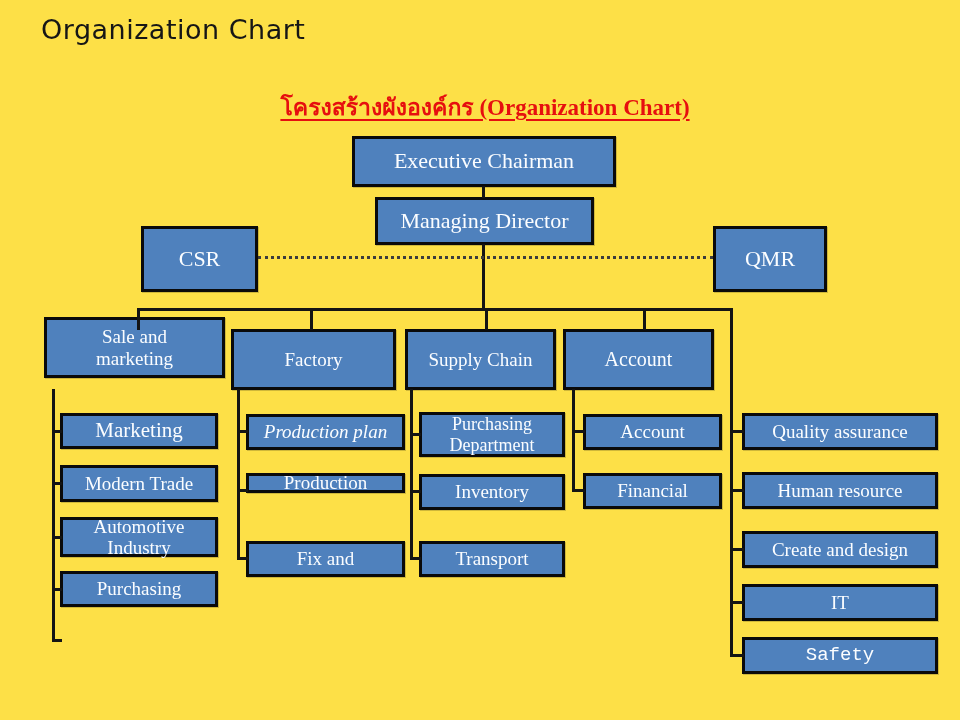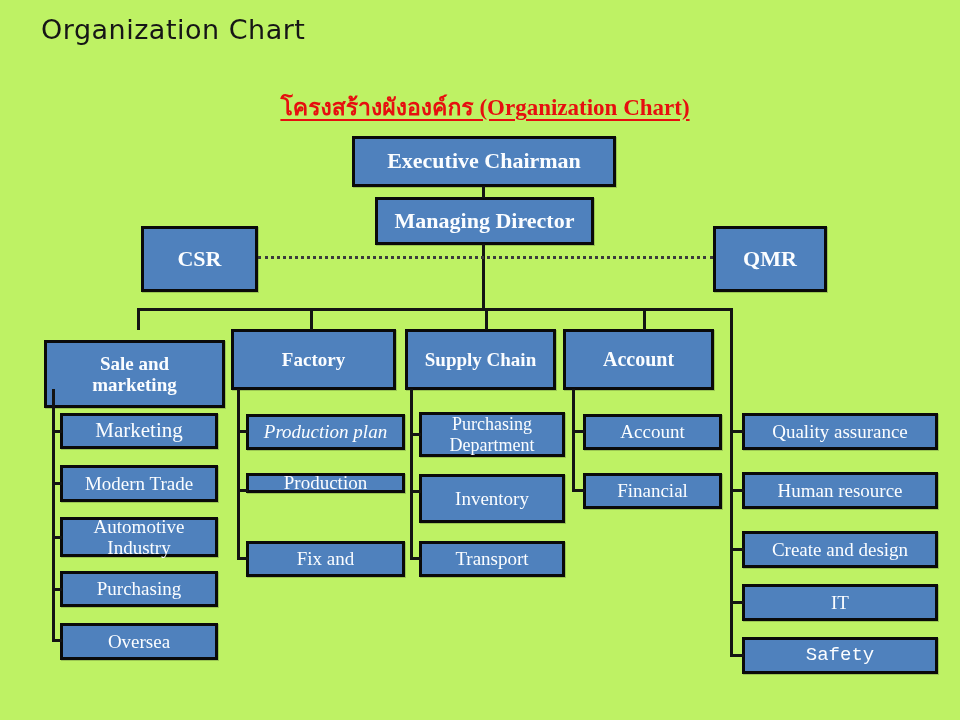--- a/index.html
+++ b/index.html
@@ -1,27 +1,27 @@
 <!DOCTYPE html>
 <html><head>
 <meta charset="utf-8">
 <style>
   html,body{margin:0;padding:0;background:#ffffff;}
-  #stage{position:relative;width:960px;height:720px;background:#bef264;overflow:hidden;
+  #stage{position:relative;width:960px;height:720px;background:#fde047;overflow:hidden;
          font-family:"Liberation Serif","DejaVu Serif",serif;}
   .page-title{position:absolute;left:41px;top:14px;
       font-family:"DejaVu Sans","Liberation Sans",sans-serif;
       font-size:27px;font-weight:500;color:#161616;letter-spacing:0.5px;}
   .thai-heading{position:absolute;left:235px;top:94px;width:500px;text-align:center;
       font-size:23px;font-weight:bold;color:#e60f0f;
       text-decoration:underline;text-underline-offset:4px;line-height:1.2;}
   .node{position:absolute;background:#4f81bd;border:3px solid #0a0a0a;color:#fbfdff;
       display:flex;align-items:center;justify-content:center;text-align:center;
       box-sizing:border-box;line-height:1.12;box-shadow:1px 1px 0 rgba(0,0,0,0.18);}
-  .b{font-weight:bold;}
+  .b{font-weight:normal;}
   .vline{position:absolute;width:3px;background:#141414;}
   .hline{position:absolute;height:3px;background:#141414;}
   .dotline{position:absolute;height:0;border-top:3px dotted #3c3c3c;}
 </style>
 </head>
 <body>
 
 <div id="stage">
 
   <div class="page-title">Organization Chart</div>
@@ -33,21 +33,21 @@
   <div class="node b" style="left:375px;top:197px;width:219px;height:48px;font-size:22px;">
     <span>Managing Director</span>
   </div>
   <div class="node b" style="left:141px;top:226px;width:117px;height:66px;font-size:22px;">
     <span>CSR</span>
   </div>
   <div class="node b" style="left:713px;top:226px;width:114px;height:66px;font-size:22px;">
     <span>QMR</span>
   </div>
 
-  <div class="node b" style="left:44px;top:340px;width:181px;height:68px;font-size:19px;">
+  <div class="node b" style="left:44px;top:317px;width:181px;height:61px;font-size:19px;">
     <span style="max-width:118px;">Sale and marketing</span>
   </div>
   <div class="node b" style="left:231px;top:329px;width:165px;height:61px;font-size:19px;">
     <span>Factory</span>
   </div>
   <div class="node b" style="left:405px;top:329px;width:151px;height:61px;font-size:19px;">
     <span>Supply Chain</span>
   </div>
   <div class="node b" style="left:563px;top:329px;width:151px;height:61px;font-size:20px;">
     <span>Account</span>
@@ -58,38 +58,35 @@
   </div>
   <div class="node" style="left:60px;top:465px;width:158px;height:37px;font-size:19px;">
     <span>Modern Trade</span>
   </div>
   <div class="node" style="left:60px;top:517px;width:158px;height:40px;font-size:19px;padding:0 6px;">
     <span style="max-width:120px;">Automotive Industry</span>
   </div>
   <div class="node" style="left:60px;top:571px;width:158px;height:36px;font-size:19px;">
     <span>Purchasing</span>
   </div>
-  <div class="node" style="left:60px;top:623px;width:158px;height:37px;font-size:19px;">
-    <span>Oversea</span>
-  </div>
 
   <div class="node" style="left:246px;top:414px;width:159px;height:36px;font-size:19px;font-style:italic;">
     <span>Production plan</span>
   </div>
   <div class="node" style="left:246px;top:473px;width:159px;height:20px;font-size:19px;">
     <span>Production</span>
   </div>
   <div class="node" style="left:246px;top:541px;width:159px;height:36px;font-size:19px;">
     <span>Fix and</span>
   </div>
 
   <div class="node" style="left:419px;top:412px;width:146px;height:45px;font-size:18px;padding:0 12px;">
     <span style="max-width:110px;">Purchasing Department</span>
   </div>
-  <div class="node" style="left:419px;top:474px;width:146px;height:49px;font-size:19px;">
+  <div class="node" style="left:419px;top:474px;width:146px;height:36px;font-size:19px;">
     <span>Inventory</span>
   </div>
   <div class="node" style="left:419px;top:541px;width:146px;height:36px;font-size:19px;">
     <span>Transport</span>
   </div>
 
   <div class="node" style="left:583px;top:414px;width:139px;height:36px;font-size:19px;">
     <span>Account</span>
   </div>
   <div class="node" style="left:583px;top:473px;width:139px;height:36px;font-size:19px;">

